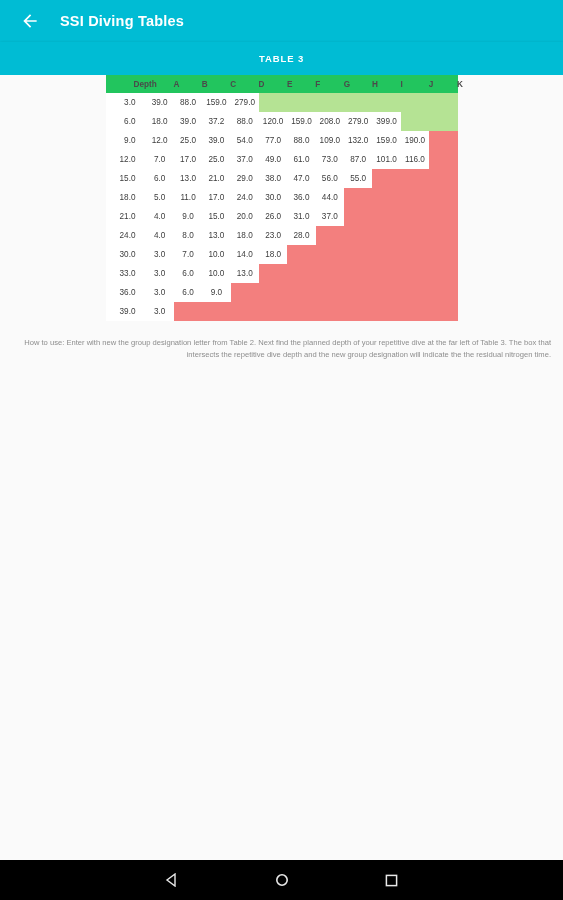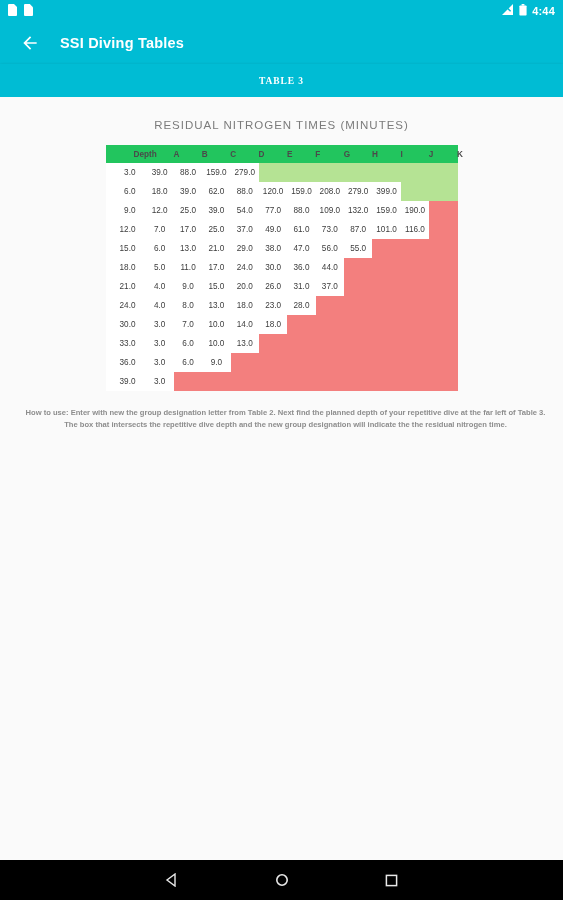--- a/index.html
+++ b/index.html
@@ -40,21 +40,21 @@
   
   .tabbar {
     background: #00bcd4; height: 33px; display: flex; flex: 0 0 33px;
     box-shadow: 0 1px 3px rgba(0,0,0,.22);
   }
   .tab {
     flex: 1 1 0; display: flex; align-items: center; justify-content: center;
     font-size: 9.5px; font-weight: bold; letter-spacing: .9px;
     color: rgba(255,255,255,.72); cursor: pointer; position: relative;
   }
-  .tab.active { color: #ffffff; font-family: Liberation Serif, serif; }
+  .tab.active { color: #ffffff; }
 
   
   .content { flex: 1 1 auto; background: #fafafa; overflow: hidden; position: relative; }
   .card-title {
     text-align: center; color: #7b7b7b; font-size: 11.5px;
     letter-spacing: 1px; padding-top: 22px; padding-bottom: 14px;
   }
   .table-wrap { display: flex; justify-content: center; }
   table.rnt {
     border-collapse: collapse;
@@ -72,80 +72,50 @@
     font-size: 8.2px; height: 18px; padding-left: 28px;
   }
   table.rnt th.c-depth, table.rnt td.c-depth { width: 40px; }
   table.rnt td.c-depth { text-align: right; padding-right: 10px; font-size: 8.2px; }
   td.green { background: #b5e394; }
   td.red   { background: #f37f7e; }
   td.val   { background: #fff; }
 
   .howto {
     font-size: 7.6px; line-height: 1.62; color: #8d8d8d;
-    padding: 16px 12px 0 20px; text-align: center; font-weight: bold;
+    padding: 16px 12px 0 20px; text-align: right;
   }
 
   
   .navbar {
     height: 40px; background: #000; flex: 0 0 40px;
     display: flex; align-items: center; justify-content: center; gap: 92px;
   }
   .nav-ico { width: 18px; height: 18px; display: flex; align-items: center; justify-content: center; cursor: pointer; }
 </style>
 </head>
 <body>
 
 <div id="app">
 
-  <div class="statusbar">
-    <div class="sb-left">
-      <span class="gl">
-        <svg width="9" height="12" viewBox="0 0 9 12">
-            <path d="M1 0h5l3 3v8a1 1 0 0 1-1 1H1a1 1 0 0 1-1-1V1a1 1 0 0 1 1-1z" fill="#fff"></path>
-          </svg>
-      </span>
-      <span class="gl">
-        <svg width="9" height="12" viewBox="0 0 9 12">
-            <path d="M0 1a1 1 0 0 1 1-1h4.8L9 3.2V11a1 1 0 0 1-1 1H1a1 1 0 0 1-1-1z" fill="#fff"></path>
-          </svg>
-      </span>
-    </div>
-    <div class="sb-right">
-      <span class="gl">
-        <svg width="13" height="12" viewBox="0 0 13 12">
-          <path d="M1 11L12 0v11z" fill="#fff"></path>
-          <path d="M6.5 3.2l3.6 3.6-1 1-3.6-3.6z" fill="#00bcd4"></path>
-        </svg>
-      </span>
-      <span class="gl">
-        <svg width="8" height="12" viewBox="0 0 8 12">
-          <rect x="2.6" y="0" width="2.8" height="1.6" fill="#fff"></rect>
-          <rect x="0.4" y="1.4" width="7.2" height="10.2" rx="0.8" fill="#fff"></rect>
-        </svg>
-      </span>
-      <span class="sb-clock">4:44</span>
-    </div>
-  </div>
 
   <div class="appbar">
     <div class="back-btn">
       <svg width="20" height="20" viewBox="0 0 24 24">
         <path d="M20 11H7.8l5.6-5.6-1.4-1.4L4 12l8 8 1.4-1.4L7.8 13H20z" fill="#fff"></path>
       </svg>
     </div>
     <div class="app-title">SSI Diving Tables</div>
   </div>
 
   <div class="tabbar">
     <div class="tab active">TABLE 3</div>
   </div>
 
   <div class="content">
-    <div class="card-title">RESIDUAL NITROGEN TIMES (MINUTES)</div>
 
     <div class="table-wrap">
       <table class="rnt">
         <thead>
           <tr id="hdr-row">
               <th class="c-depth">Depth</th>
               <th>A</th>
               <th>B</th>
               <th>C</th>
               <th>D</th>
@@ -170,21 +140,21 @@
               <td class="green"></td>
               <td class="green"></td>
               <td class="green"></td>
               <td class="green"></td>
               <td class="green"></td>
             </tr>
             <tr>
               <td class="c-depth val">6.0</td>
               <td class="val">18.0</td>
               <td class="val">39.0</td>
-              <td class="val">62.0</td>
+              <td class="val">37.2</td>
               <td class="val">88.0</td>
               <td class="val">120.0</td>
               <td class="val">159.0</td>
               <td class="val">208.0</td>
               <td class="val">279.0</td>
               <td class="val">399.0</td>
               <td class="green"></td>
               <td class="green"></td>
             </tr>
             <tr>

